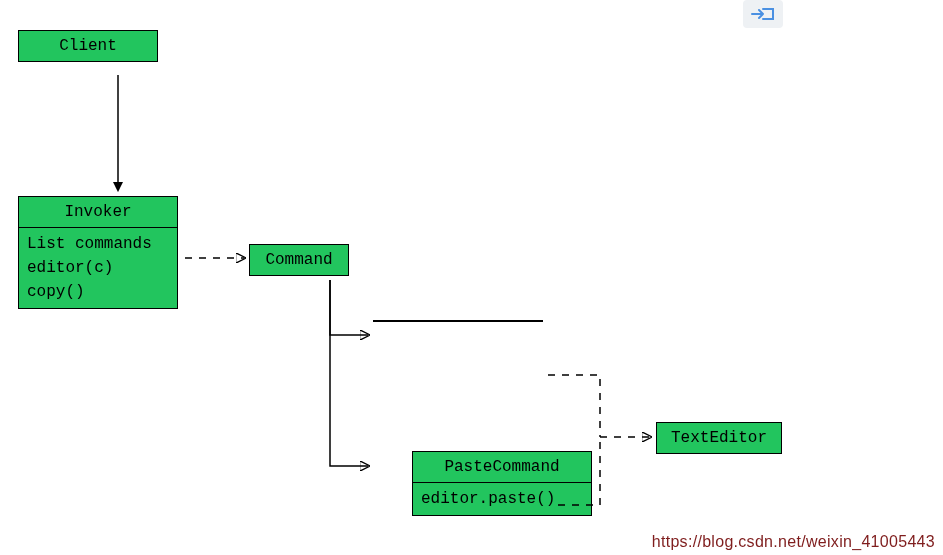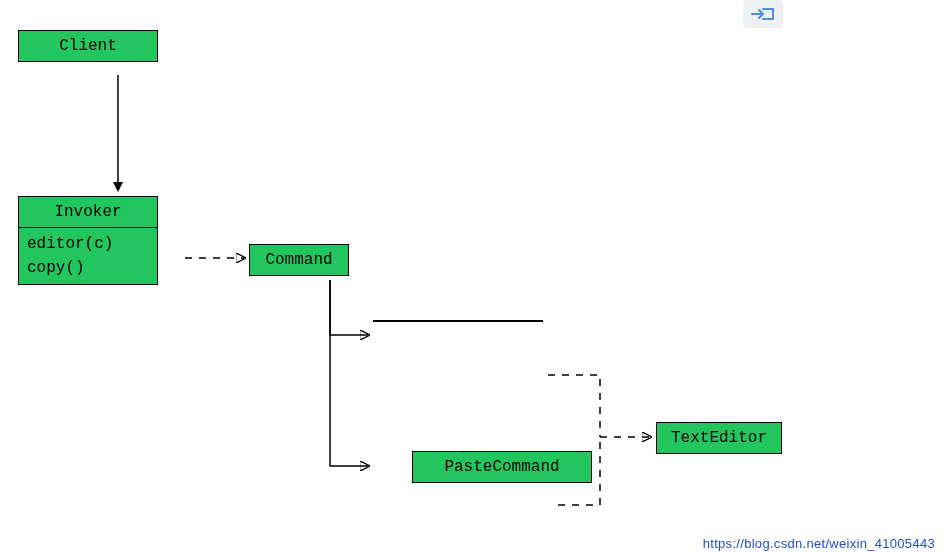--- a/index.html
+++ b/index.html
@@ -27,23 +27,23 @@
       border-top: 1px solid #000;
       padding: 4px 8px;
       text-align: left;
       line-height: 1.5;
       white-space: nowrap;
     }
     .watermark {
       position: absolute;
       right: 8px;
       bottom: 4px;
-      color: #1d4ed8;
+      color: #7f1d1d;
       font-family: Arial, sans-serif;
-      font-size: 13px;
+      font-size: 16px;
       letter-spacing: 0.3px;
     }
     .badge {
       position: absolute;
       top: 0;
       right: 160px;
       width: 40px;
       height: 28px;
       background: #eef1f4;
       border-radius: 4px;
@@ -66,37 +66,39 @@
   <svg width="24" height="18" viewBox="0 0 24 18">
     <path d="M1 9 L12 9 M12 9 L8 5 M12 9 L8 13" stroke="#4a90e2" stroke-width="2" fill="none" stroke-linecap="round"></path>
     <path d="M12 4 L22 4 L22 14 L12 14" stroke="#4a90e2" stroke-width="2" fill="none" stroke-linecap="round"></path>
   </svg>
 </div>
 
 <div class="box" style="left:18px; top:30px; width:140px;">
   <div class="box-title">Client</div>
 </div>
 
-<div class="box" style="left:18px; top:196px; width:140px;">
+<div class="box" style="left:18px; top:196px; width:160px;">
   <div class="box-title">Invoker</div>
   <div class="box-body">
+    <div>List commands</div>
     <div>editor(c)</div>
     <div>copy()</div>
   </div>
 </div>
 
 <div class="box" style="left:249px; top:244px; width:100px;">
   <div class="box-title" style="padding:6px 10px;">Command</div>
 </div>
 
 <div class="box" style="left:373px; top:320px; width:170px;">
 </div>
 
 <div class="box" style="left:373px; top:451px; width:180px;margin-left:39px;">
   <div class="box-title">PasteCommand</div>
+  <div class="box-body">editor.paste()</div>
 </div>
 
 <div class="box" style="left:656px; top:422px; width:126px;">
   <div class="box-title">TextEditor</div>
 </div>
 
 <svg class="connectors">
   <defs>
     <marker id="arrow" viewBox="0 0 10 10" refX="8" refY="5" markerWidth="7" markerHeight="7" orient="auto-start-reverse">
       <path d="M 0 0 L 10 5 L 0 10 z" fill="none" stroke="#000" stroke-width="1.3"></path>

